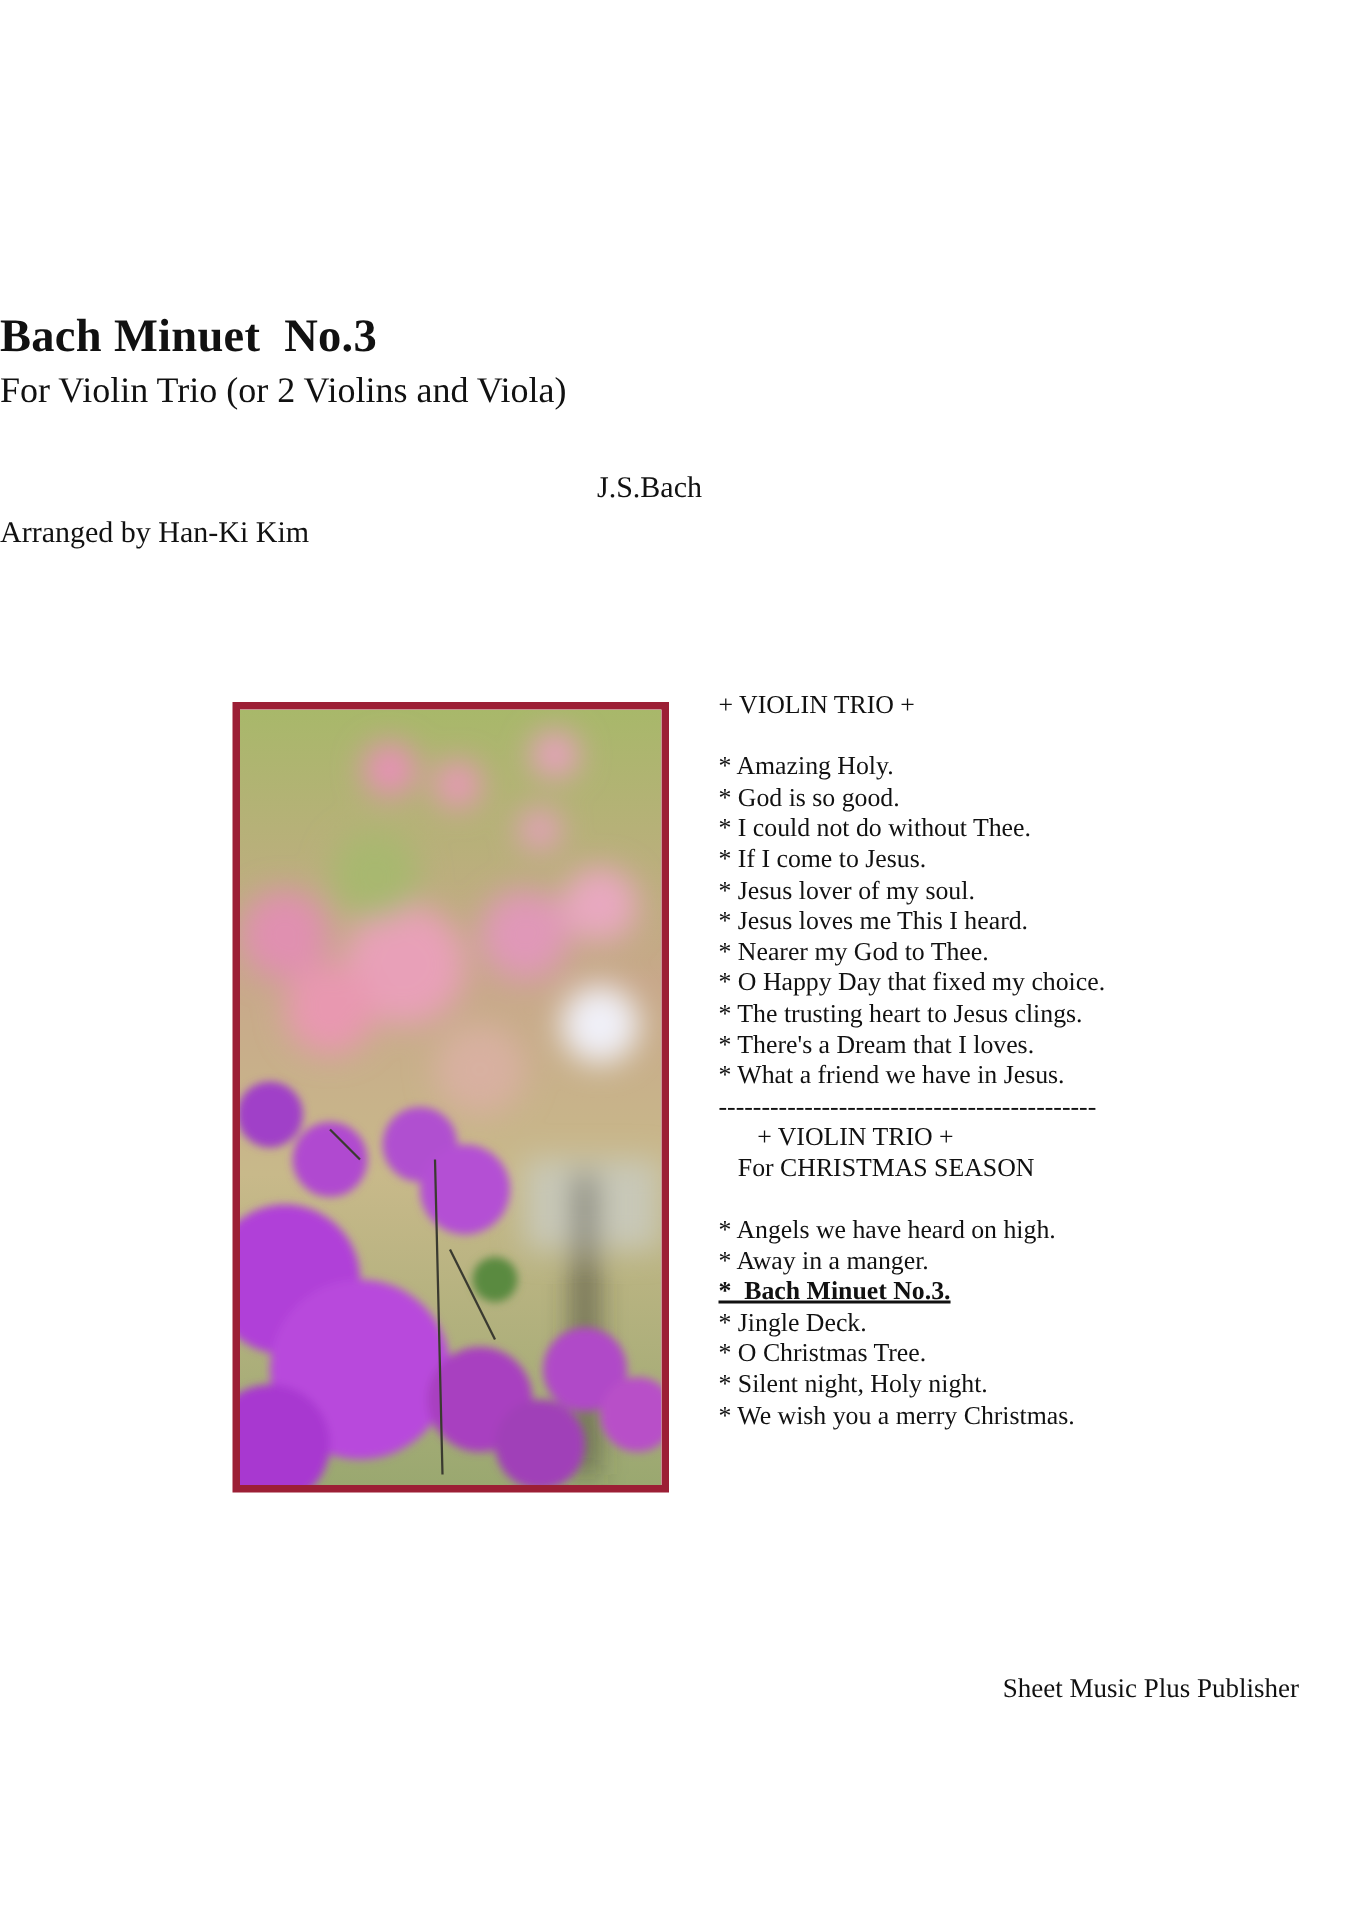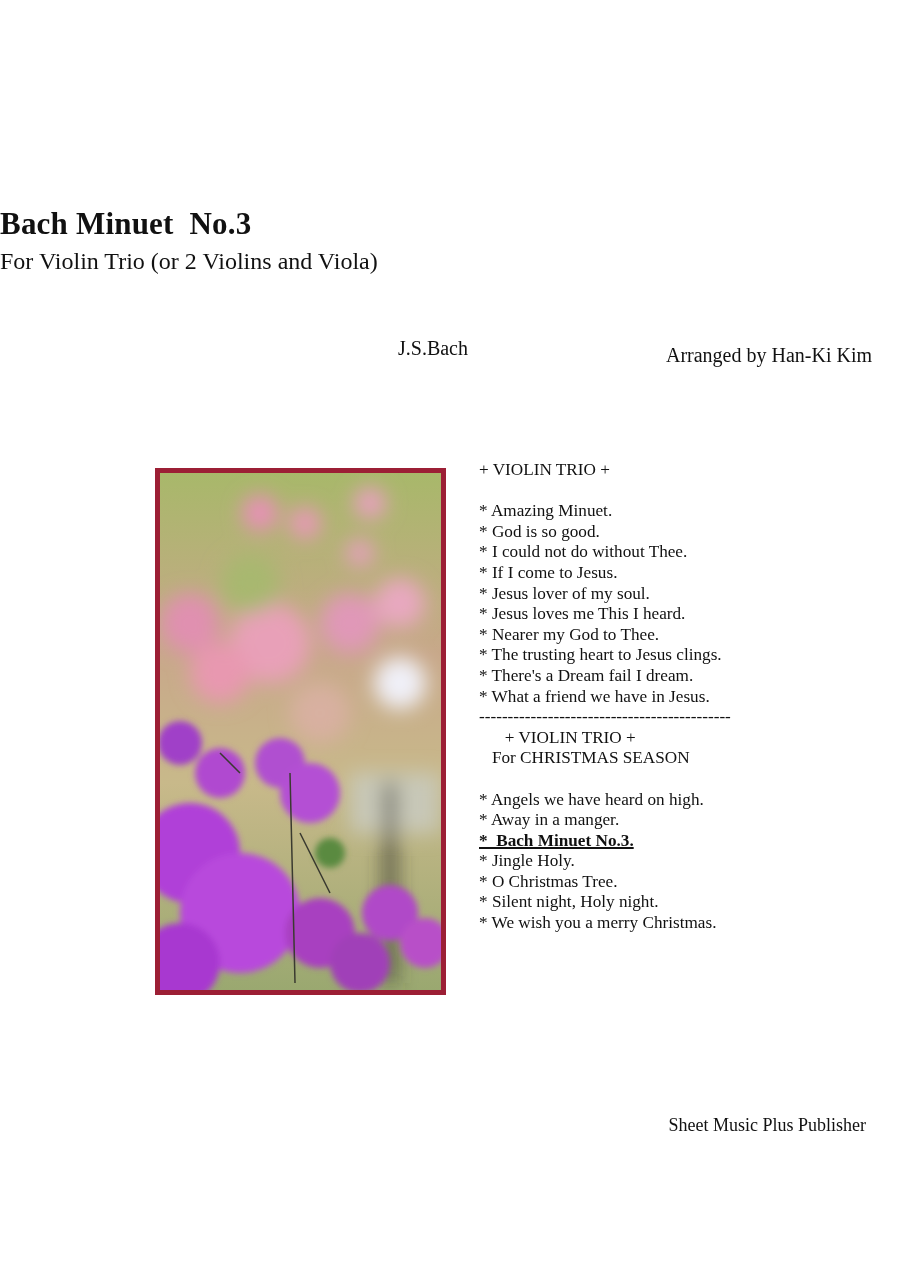--- a/index.html
+++ b/index.html
@@ -1,22 +1,22 @@
 <!DOCTYPE html>
 <html><head>
 <meta charset="utf-8">
 <style>
   html, body { margin:0; padding:0; background:#ffffff; }
   body { width:900px; height:1272px; position:relative; overflow:hidden;
          font-family:"Liberation Serif", serif; color:#111; }
   .title { position:absolute; left:0; width:868px; top:206px; text-align:left;
            font-size:31px; font-weight:bold; letter-spacing:0.2px; white-space:pre; }
   .subtitle { position:absolute; left:0; width:886px; top:248px; font-size:24px; }
-  .composer { position:absolute; left:0; width:866px; top:335px; text-align:center; font-size:20px; line-height:26px; }
-  .arranger { position:absolute; left:0; width:872px; top:342px; text-align:right; font-size:20px; line-height:26px; }
+  .composer { position:absolute; left:0; width:866px; top:312px; text-align:center; font-size:20px; line-height:26px; }
+  .arranger { position:absolute; left:0; width:872px; top:342px; text-align:left; font-size:20px; line-height:26px; }
   .photo { position:absolute; left:155px; top:468px; width:291px; height:527px;
            box-sizing:border-box; border:5px solid #9c1f35; overflow:hidden; }
   .photo svg { display:block; width:100%; height:100%; }
   .list { position:absolute; left:479px; top:460px; font-size:17.2px; line-height:20.6px; }
   .list div { white-space:pre; }
   .list .bold { font-weight:bold; text-decoration:underline; text-decoration-thickness:2px; }
   .publisher { position:absolute; left:0; width:866px; top:1115px; text-align:right; font-size:18px; }
 </style>
 </head>
 <body>
@@ -73,36 +73,37 @@
       <circle cx="200" cy="490" r="30" fill="#a040b8"></circle>
       <circle cx="170" cy="380" r="15" fill="#5a8a40"></circle>
     </g>
     <path d="M130 300 L135 510 M140 360 L170 420 M80 300 L60 280" stroke="#3a3a30" stroke-width="1.5" fill="none"></path>
   </svg>
 </div>
 
 <div class="list">
   <div>+ VIOLIN TRIO +</div>
   <div>&nbsp;</div>
-  <div>* Amazing Minuet.</div>
+  <div>* Amazing Holy.</div>
   <div>* God is so good.</div>
   <div>* I could not do without Thee.</div>
   <div>* If I come to Jesus.</div>
   <div>* Jesus lover of my soul.</div>
   <div>* Jesus loves me This I heard.</div>
   <div>* Nearer my God to Thee.</div>
+  <div>* O Happy Day that fixed my choice.</div>
   <div>* The trusting heart to Jesus clings.</div>
-  <div>* There's a Dream fail I dream.</div>
+  <div>* There's a Dream that I loves.</div>
   <div>* What a friend we have in Jesus.</div>
   <div>--------------------------------------------</div>
   <div>      + VIOLIN TRIO +</div>
   <div>   For CHRISTMAS SEASON</div>
   <div>&nbsp;</div>
   <div>* Angels we have heard on high.</div>
   <div>* Away in a manger.</div>
   <div class="bold">*  Bach Minuet No.3.</div>
-  <div>* Jingle Holy.</div>
+  <div>* Jingle Deck.</div>
   <div>* O Christmas Tree.</div>
   <div>* Silent night, Holy night.</div>
   <div>* We wish you a merry Christmas.</div>
 </div>
 
 <div class="publisher">Sheet Music Plus Publisher</div>
 
 </body></html>

